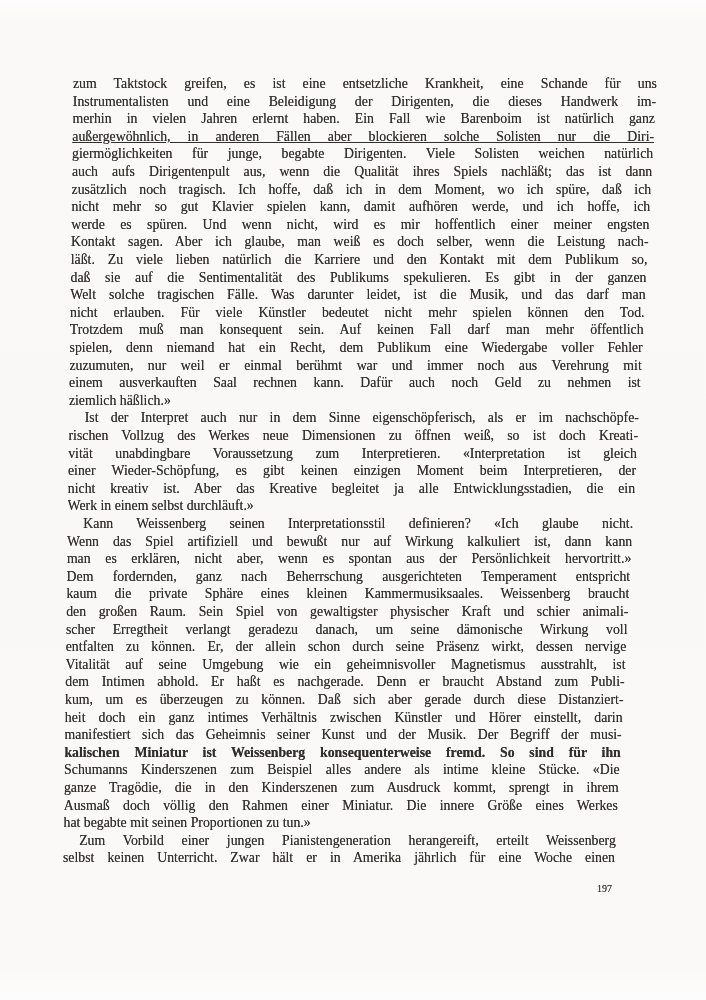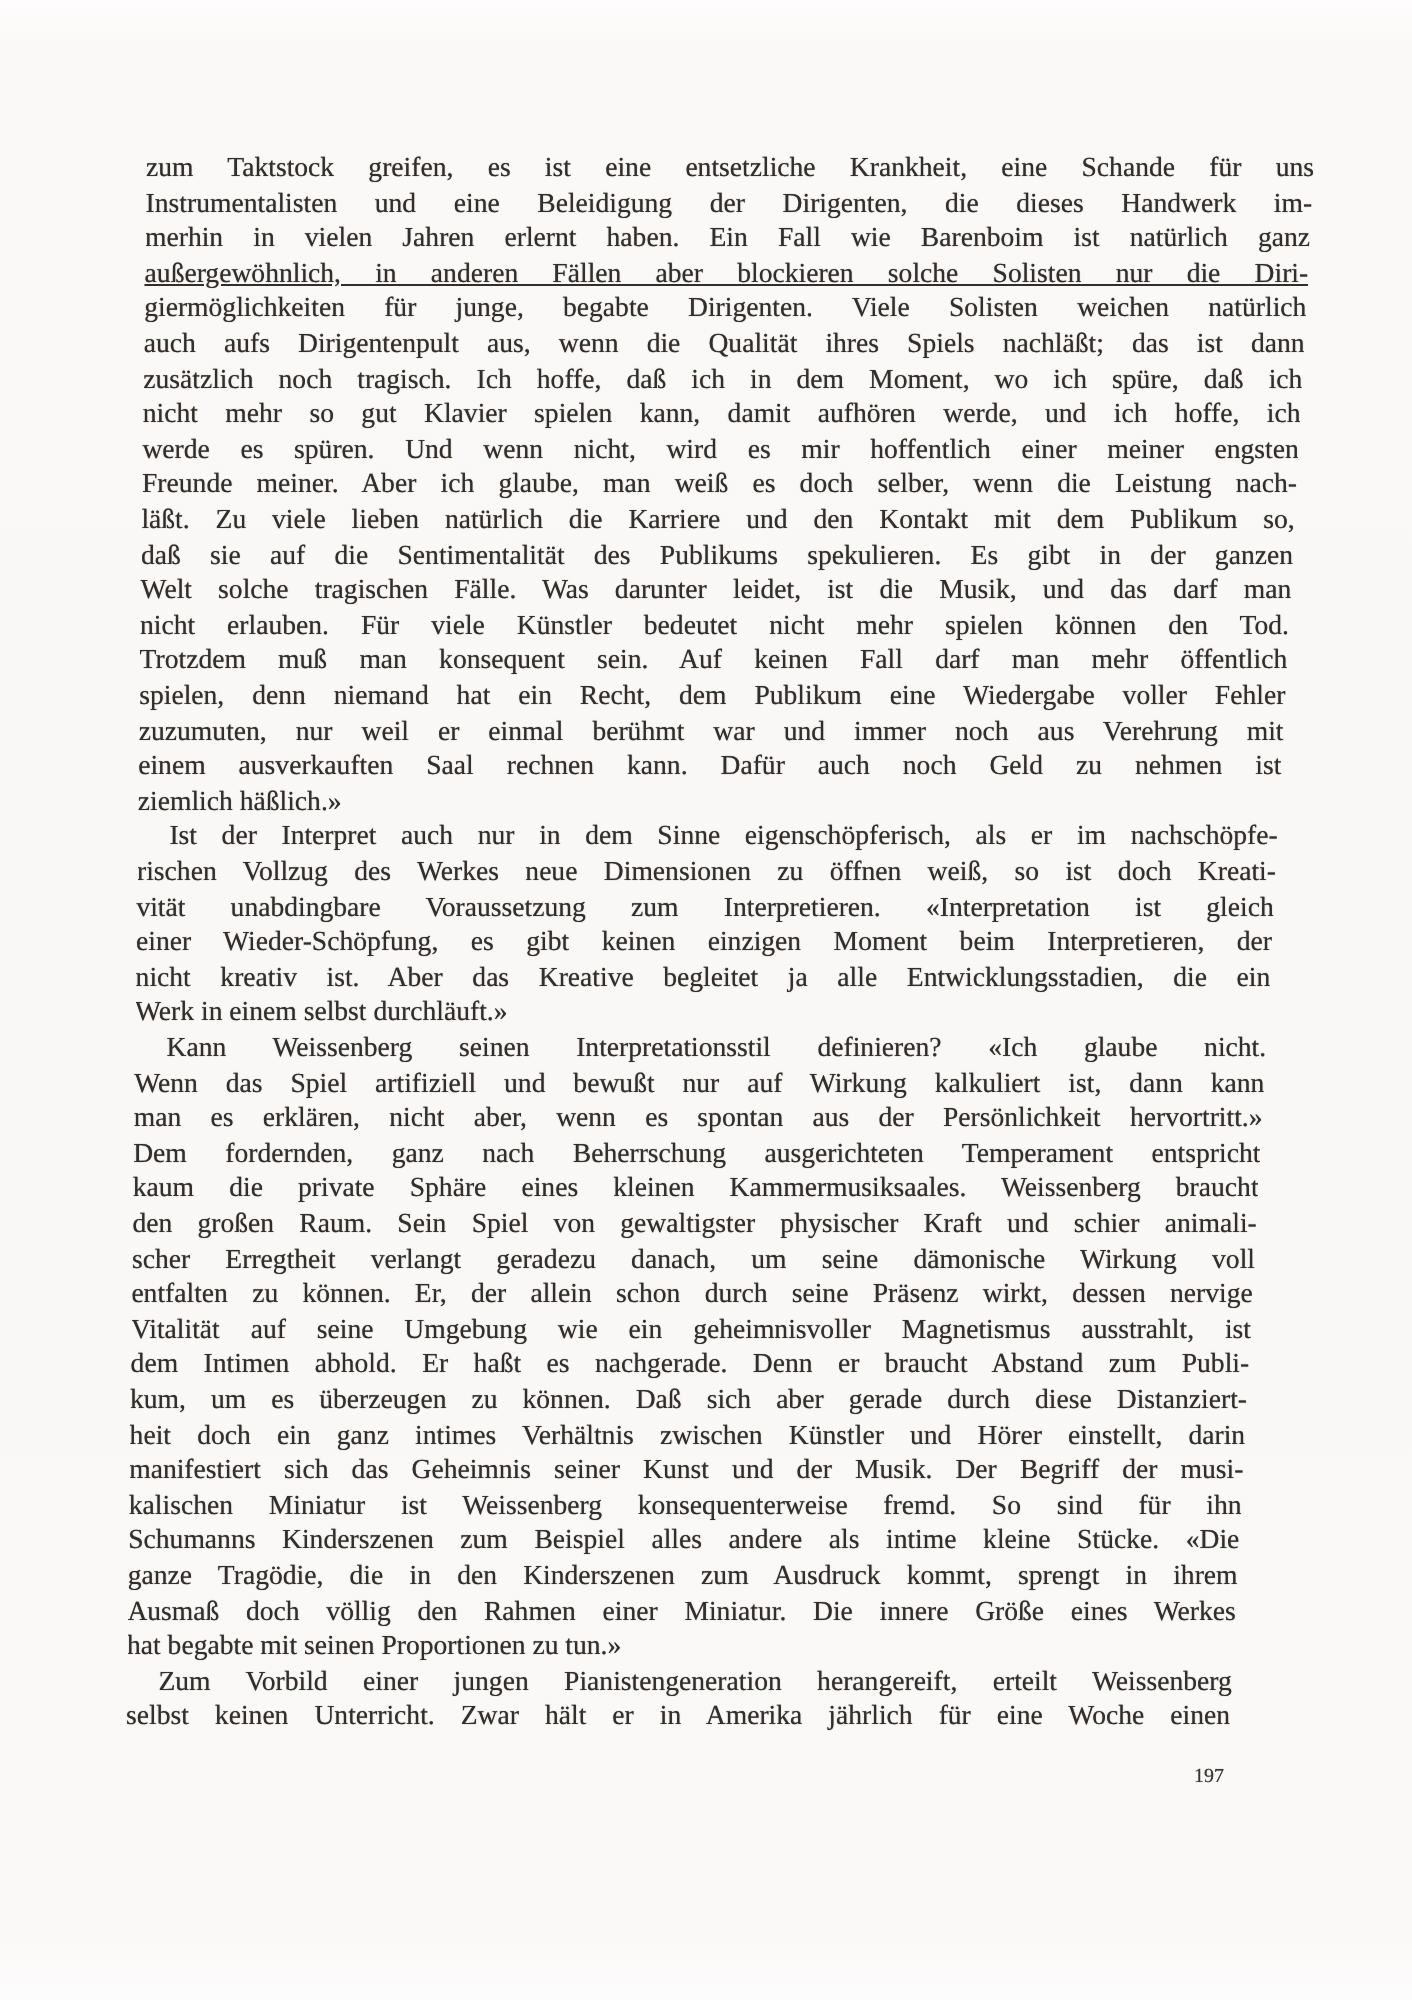--- a/index.html
+++ b/index.html
@@ -64,21 +64,21 @@
   <div class="text-block" id="text-block">
       <div class="text-line" style="top: 76px; left: 73px; width: 584px;">zum Taktstock greifen, es ist eine entsetzliche Krankheit, eine Schande für uns</div>
       <div class="text-line" style="top: 93.6px; left: 72.8px; width: 583.3px;">Instrumentalisten und eine Beleidigung der Dirigenten, die dieses Handwerk im-</div>
       <div class="text-line" style="top: 111.2px; left: 72.5px; width: 582.5px;">merhin in vielen Jahren erlernt haben. Ein Fall wie Barenboim ist natürlich ganz</div>
       <div class="text-line" style="top: 128.8px; left: 72.3px; width: 581.8px; text-decoration: underline;">außergewöhnlich, in anderen Fällen aber blockieren solche Solisten nur die Diri-</div>
       <div class="text-line" style="top: 146.4px; left: 72.1px; width: 581.1px;">giermöglichkeiten für junge, begabte Dirigenten. Viele Solisten weichen natürlich</div>
       <div class="text-line" style="top: 164px; left: 71.9px; width: 580.4px;">auch aufs Dirigentenpult aus, wenn die Qualität ihres Spiels nachläßt; das ist dann</div>
       <div class="text-line" style="top: 181.6px; left: 71.6px; width: 579.6px;">zusätzlich noch tragisch. Ich hoffe, daß ich in dem Moment, wo ich spüre, daß ich</div>
       <div class="text-line" style="top: 199.2px; left: 71.4px; width: 578.9px;">nicht mehr so gut Klavier spielen kann, damit aufhören werde, und ich hoffe, ich</div>
       <div class="text-line" style="top: 216.8px; left: 71.2px; width: 578.2px;">werde es spüren. Und wenn nicht, wird es mir hoffentlich einer meiner engsten</div>
-      <div class="text-line" style="top: 234.4px; left: 71px; width: 577.5px;">Freunde meiner. Aber ich glaube, man weiß es doch selber, wenn die Leistung nach-</div>
+      <div class="text-line" style="top: 234.4px; left: 71px; width: 577.5px;">Kontakt sagen. Aber ich glaube, man weiß es doch selber, wenn die Leistung nach-</div>
       <div class="text-line" style="top: 252px; left: 70.7px; width: 576.7px;">läßt. Zu viele lieben natürlich die Karriere und den Kontakt mit dem Publikum so,</div>
       <div class="text-line" style="top: 269.6px; left: 70.5px; width: 576px;">daß sie auf die Sentimentalität des Publikums spekulieren. Es gibt in der ganzen</div>
       <div class="text-line" style="top: 287.2px; left: 70.3px; width: 575.3px;">Welt solche tragischen Fälle. Was darunter leidet, ist die Musik, und das darf man</div>
       <div class="text-line" style="top: 304.8px; left: 70px; width: 574.5px;">nicht erlauben. Für viele Künstler bedeutet nicht mehr spielen können den Tod.</div>
       <div class="text-line" style="top: 322.4px; left: 69.8px; width: 573.8px;">Trotzdem muß man konsequent sein. Auf keinen Fall darf man mehr öffentlich</div>
       <div class="text-line" style="top: 340px; left: 69.6px; width: 573.1px;">spielen, denn niemand hat ein Recht, dem Publikum eine Wiedergabe voller Fehler</div>
       <div class="text-line" style="top: 357.6px; left: 69.4px; width: 572.4px;">zuzumuten, nur weil er einmal berühmt war und immer noch aus Verehrung mit</div>
       <div class="text-line" style="top: 375.2px; left: 69.1px; width: 571.6px;">einem ausverkauften Saal rechnen kann. Dafür auch noch Geld zu nehmen ist</div>
       <div class="text-line para-end" style="top: 392.8px; left: 68.9px; width: 570.9px;">ziemlich häßlich.»</div>
       <div class="text-line first-indent" style="top: 410.4px; left: 68.7px; width: 570.2px;">Ist der Interpret auch nur in dem Sinne eigenschöpferisch, als er im nachschöpfe-</div>
@@ -93,21 +93,21 @@
       <div class="text-line" style="top: 568.8px; left: 66.6px; width: 563.6px;">Dem fordernden, ganz nach Beherrschung ausgerichteten Temperament entspricht</div>
       <div class="text-line" style="top: 586.4px; left: 66.4px; width: 562.9px;">kaum die private Sphäre eines kleinen Kammermusiksaales. Weissenberg braucht</div>
       <div class="text-line" style="top: 604px; left: 66.2px; width: 562.2px;">den großen Raum. Sein Spiel von gewaltigster physischer Kraft und schier animali-</div>
       <div class="text-line" style="top: 621.6px; left: 66px; width: 561.5px;">scher Erregtheit verlangt geradezu danach, um seine dämonische Wirkung voll</div>
       <div class="text-line" style="top: 639.2px; left: 65.7px; width: 560.7px;">entfalten zu können. Er, der allein schon durch seine Präsenz wirkt, dessen nervige</div>
       <div class="text-line" style="top: 656.8px; left: 65.5px; width: 560px;">Vitalität auf seine Umgebung wie ein geheimnisvoller Magnetismus ausstrahlt, ist</div>
       <div class="text-line" style="top: 674.4px; left: 65.3px; width: 559.3px;">dem Intimen abhold. Er haßt es nachgerade. Denn er braucht Abstand zum Publi-</div>
       <div class="text-line" style="top: 692px; left: 65px; width: 558.5px;">kum, um es überzeugen zu können. Daß sich aber gerade durch diese Distanziert-</div>
       <div class="text-line" style="top: 709.6px; left: 64.8px; width: 557.8px;">heit doch ein ganz intimes Verhältnis zwischen Künstler und Hörer einstellt, darin</div>
       <div class="text-line" style="top: 727.2px; left: 64.6px; width: 557.1px;">manifestiert sich das Geheimnis seiner Kunst und der Musik. Der Begriff der musi-</div>
-      <div class="text-line" style="top: 744.8px; left: 64.4px; width: 556.4px;">kalischen Miniatur ist Weissenberg konsequenterweise fremd. So sind für ihn</div>
+      <div class="text-line" style="top: 744.8px; left: 64.4px; width: 556.4px; font-weight: bold;">kalischen Miniatur ist Weissenberg konsequenterweise fremd. So sind für ihn</div>
       <div class="text-line" style="top: 762.4px; left: 64.1px; width: 555.6px;">Schumanns Kinderszenen zum Beispiel alles andere als intime kleine Stücke. «Die</div>
       <div class="text-line" style="top: 780px; left: 63.9px; width: 554.9px;">ganze Tragödie, die in den Kinderszenen zum Ausdruck kommt, sprengt in ihrem</div>
       <div class="text-line" style="top: 797.6px; left: 63.7px; width: 554.2px;">Ausmaß doch völlig den Rahmen einer Miniatur. Die innere Größe eines Werkes</div>
       <div class="text-line para-end" style="top: 815.2px; left: 63.5px; width: 553.5px;">hat begabte mit seinen Proportionen zu tun.»</div>
       <div class="text-line first-indent" style="top: 832.8px; left: 63.2px; width: 552.7px;">Zum Vorbild einer jungen Pianistengeneration herangereift, erteilt Weissenberg</div>
       <div class="text-line" style="top: 850.4px; left: 63px; width: 552px; font-family: Liberation Serif, serif;">selbst keinen Unterricht. Zwar hält er in Amerika jährlich für eine Woche einen</div>
     </div>
   <div class="page-number">197</div>
 </div>
 

